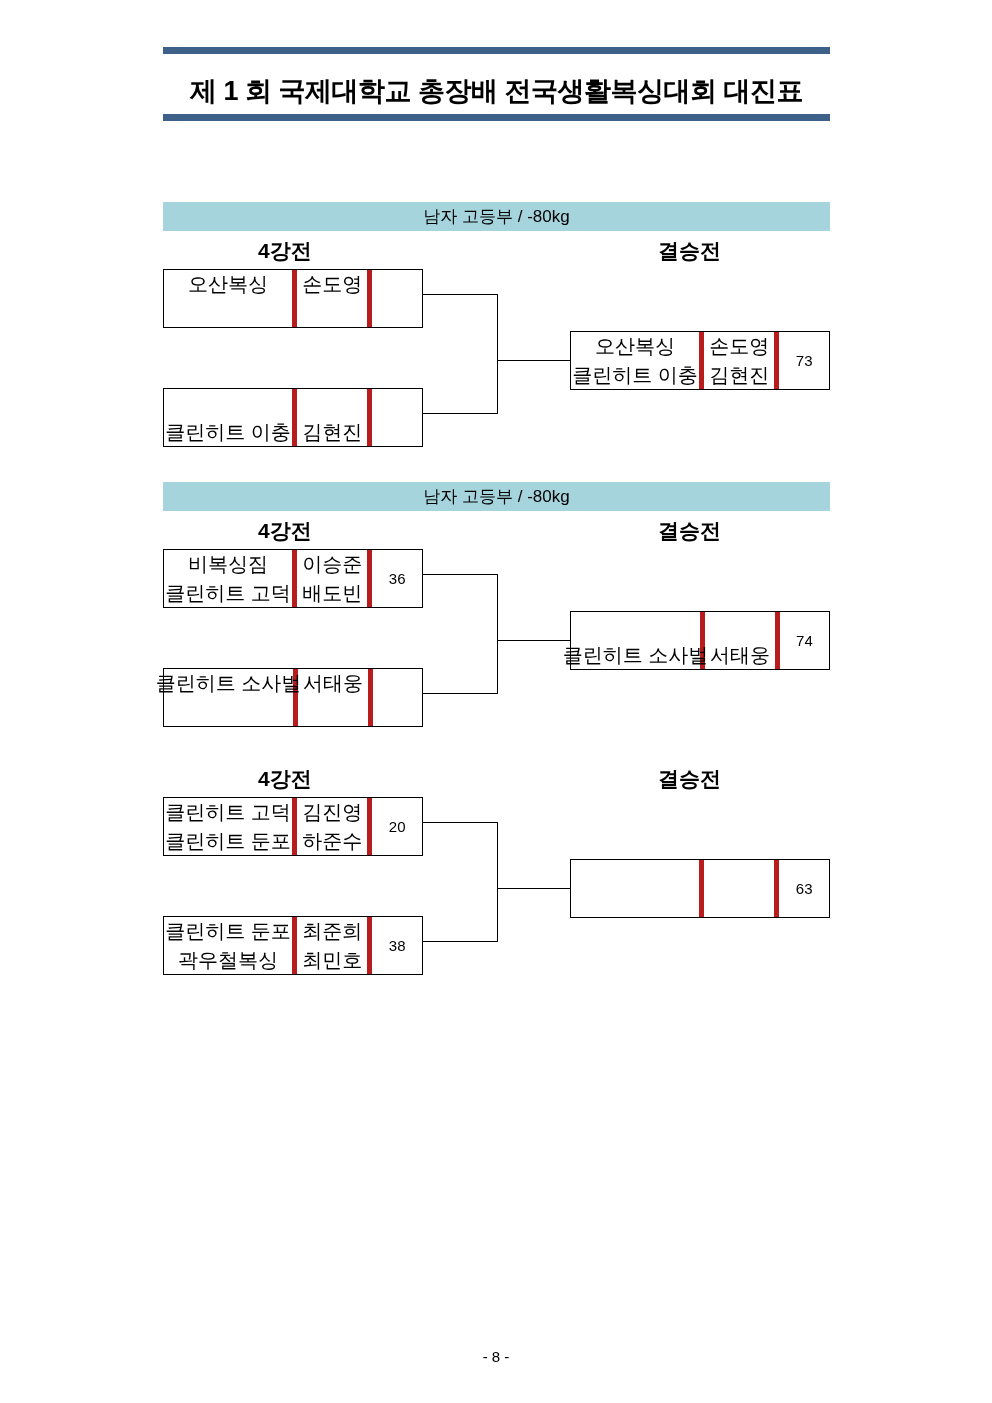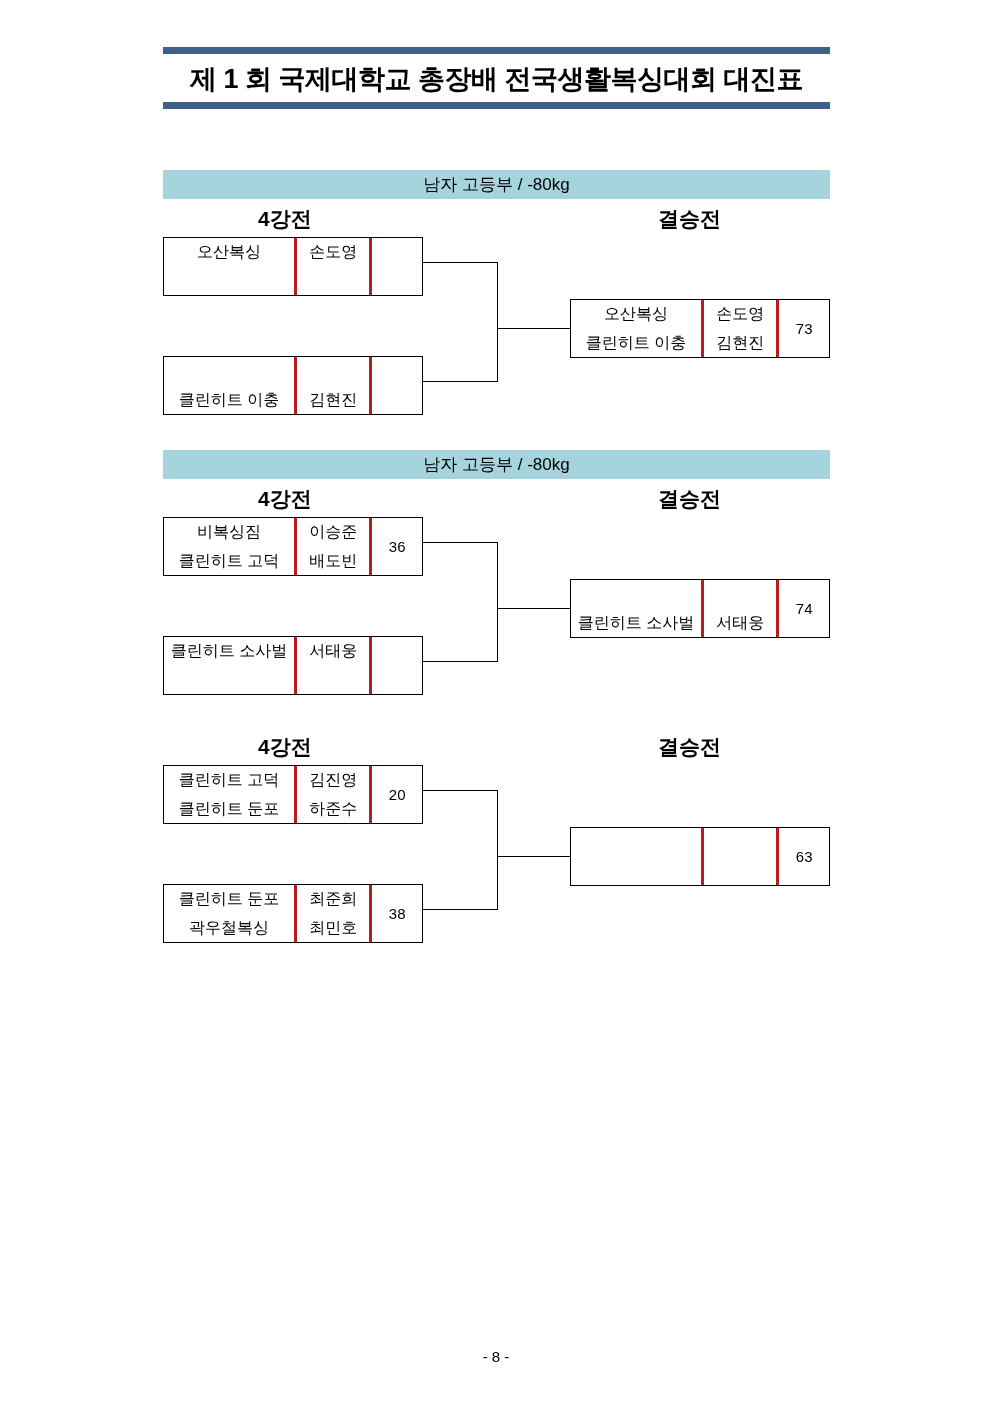--- a/index.html
+++ b/index.html
@@ -27,30 +27,31 @@
     height: 7px;
     background: #3d6189;
     width: 100%;
   }
   .title-rule.bottom { background: #3d6189; }
   .title-text {
     text-align: center;
     font-size: 27px;
     font-weight: bold;
     letter-spacing: -0.5px;
-    padding: 10px 0 7px 0;
+    padding: 22px 0 7px 0;
     line-height: 1.15;
     white-space: nowrap;
   }
 
   
   .section {
     position: absolute;
     left: 163px;
     width: 667px;
+    margin-top: 32px;
   }
   .section-bar {
     height: 29px;
     background: #a5d4dd;
     text-align: center;
     font-size: 17px;
     line-height: 29px;
     letter-spacing: 0px;
   }
   .round-labels {
@@ -78,22 +79,22 @@
     box-sizing: border-box;
     display: flex;
     background: #ffffff;
   }
   .cell {
     box-sizing: border-box;
     display: flex;
     flex-direction: column;
     justify-content: center;
     align-items: center;
-    border-right: 3px solid #b91c1c;
-    font-size: 16px;
+    border-right: 5px solid #b91c1c;
+    font-size: 20px;
     line-height: 1.0;
     padding: 0;
   }
   .cell:last-child { border-right: none; }
   .cell .row {
     height: 50%;
     width: 100%;
     display: flex;
     align-items: center;
     justify-content: center;

